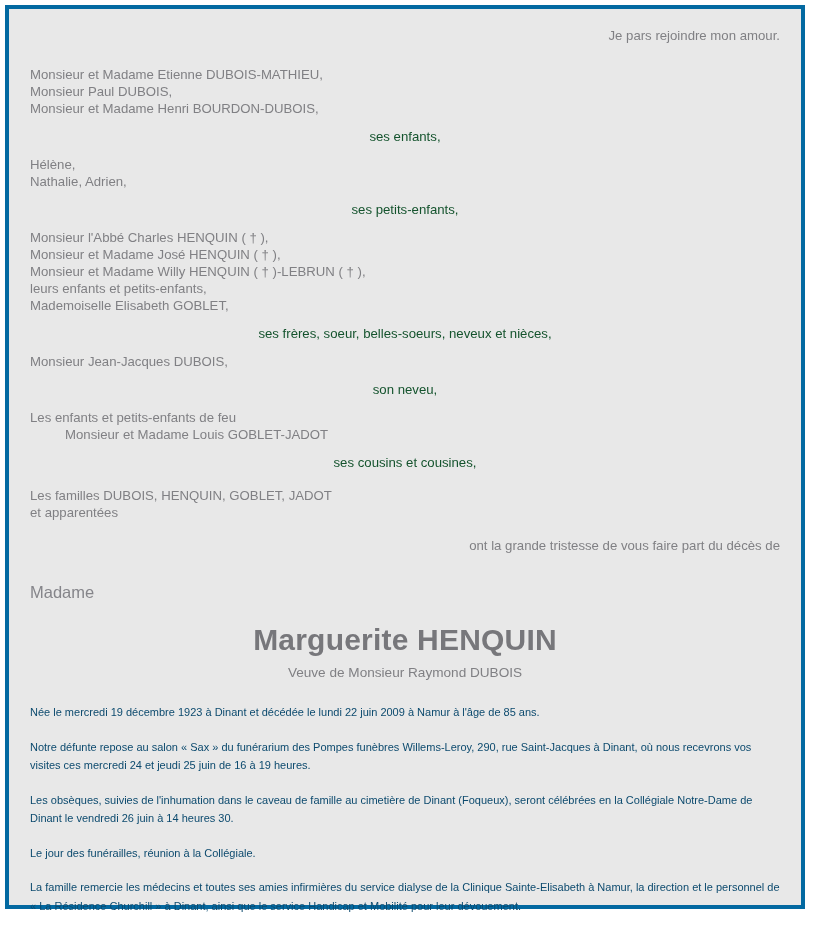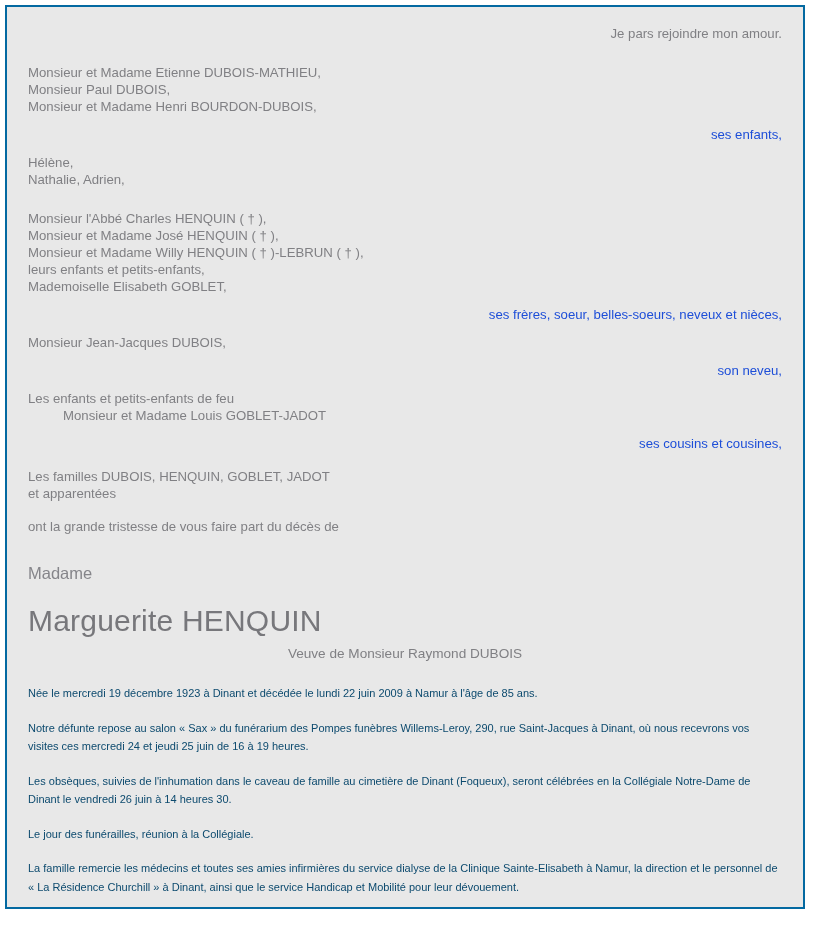--- a/index.html
+++ b/index.html
@@ -15,63 +15,63 @@
     overflow: hidden;
   }
 
   .notice-frame {
     position: absolute;
     left: 5px;
     top: 5px;
     width: 800px;   
     height: 904px;
     box-sizing: border-box;
-    border: 2px solid #0369a1;
+    border: 4px solid #0369a1;
     background: #e8e8e8;
     padding: 0;
   }
 
   .notice-inner {
     box-sizing: border-box;
     width: 100%;
     height: 100%;
     padding: 18px 21px 10px 21px;
     color: #808084;
     font-size: 13.2px;
     line-height: 17px;
   }
 
   
-  .line-left  { text-align: left; white-space: pre; }
+  .line-left  { text-align: right; white-space: pre; }
   .line-right { text-align: right; }
 
   .indent { padding-left: 35px; }
 
   .gap-sm { height: 11px; }
   .gap-md { height: 16px; }
   .gap-lg { height: 22px; }
   .gap-xl { height: 30px; }
 
   .relation {
-    text-align: right;
-    color: #1d4ed8;
+    text-align: center;
+    color: #14532d;
   }
 
   .kin-block div { white-space: pre; }
 
   .salutation {
     text-align: left;
     font-size: 16.5px;
     color: #85858a;
   }
 
   .deceased-name {
-    text-align: left;
+    text-align: center;
     font-size: 30px;
-    font-weight: normal;
+    font-weight: bold;
     color: #77777b;
     letter-spacing: 0.2px;
   }
 
   .spouse {
     text-align: center;
     font-size: 13.6px;
     color: #808084;
   }
 
@@ -100,20 +100,21 @@
     <div class="gap-sm"></div>
     <div class="relation">ses enfants,</div>
 
     <div class="gap-sm"></div>
 
     <div class="kin-block">
       <div>Hélène,</div>
       <div>Nathalie, Adrien,</div>
     </div>
     <div class="gap-sm"></div>
+    <div class="relation">ses petits-enfants,</div>
 
     <div class="gap-sm"></div>
 
     <div class="kin-block">
       <div>Monsieur l'Abbé Charles HENQUIN ( † ),</div>
       <div>Monsieur et Madame José HENQUIN ( † ),</div>
       <div>Monsieur et Madame Willy HENQUIN ( † )-LEBRUN ( † ),</div>
       <div>leurs enfants et petits-enfants,</div>
       <div>Mademoiselle Elisabeth GOBLET,</div>
     </div>

